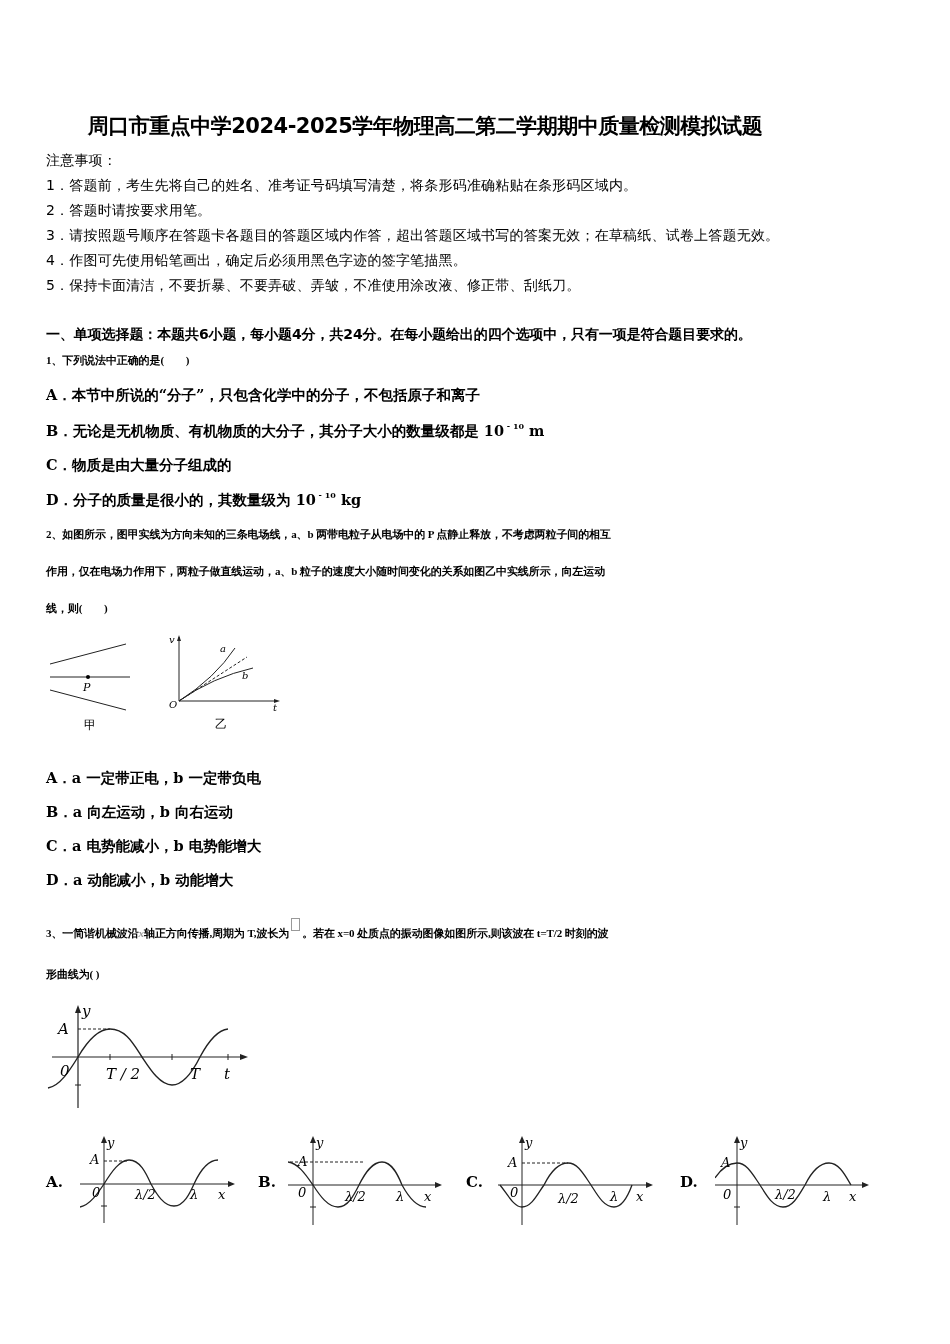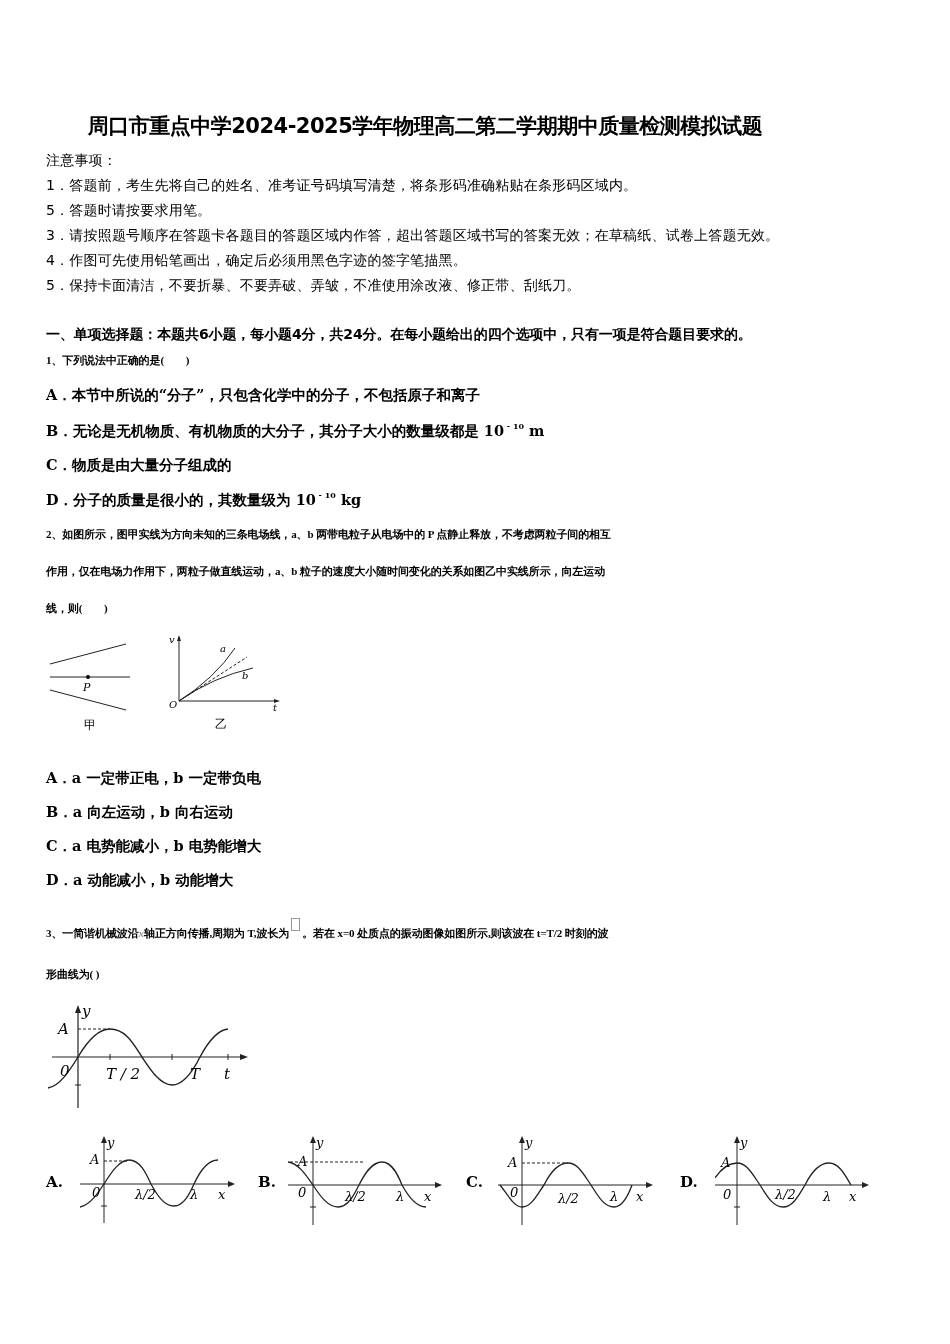--- a/index.html
+++ b/index.html
@@ -19,21 +19,21 @@
 </style>
 </head>
 <body>
 
 <div>
 
   <div class="abs title">周口市重点中学2024-2025学年物理高二第二学期期中质量检测模拟试题</div>
 
   <div class="abs note" style="top:152px;">注意事项：</div>
   <div class="abs note" style="top:177px;">1．答题前，考生先将自己的姓名、准考证号码填写清楚，将条形码准确粘贴在条形码区域内。</div>
-  <div class="abs note" style="top:202px;">5．答题时请按要求用笔。</div>
+  <div class="abs note" style="top:202px;">2．答题时请按要求用笔。</div>
   <div class="abs note" style="top:227px;">3．请按照题号顺序在答题卡各题目的答题区域内作答，超出答题区域书写的答案无效；在草稿纸、试卷上答题无效。</div>
   <div class="abs note" style="top:252px;">4．作图可先使用铅笔画出，确定后必须用黑色字迹的签字笔描黑。</div>
   <div class="abs note" style="top:277px;text-align:center;">5．保持卡面清洁，不要折暴、不要弄破、弄皱，不准使用涂改液、修正带、刮纸刀。</div>
 
   <div class="abs q" style="top:326px; font-weight:bold; font-family:'DejaVu Sans',sans-serif; font-size:14px;">一、单项选择题：本题共6小题，每小题4分，共24分。在每小题给出的四个选项中，只有一项是符合题目要求的。</div>
 
   <div class="abs q" style="top:353px;">1、下列说法中正确的是(　　)</div>
   <div class="abs opt" style="top:386px;">
     <span>A．</span><span>本节中所说的“分子”，只包含化学中的分子，不包括原子和离子</span>
   </div>

